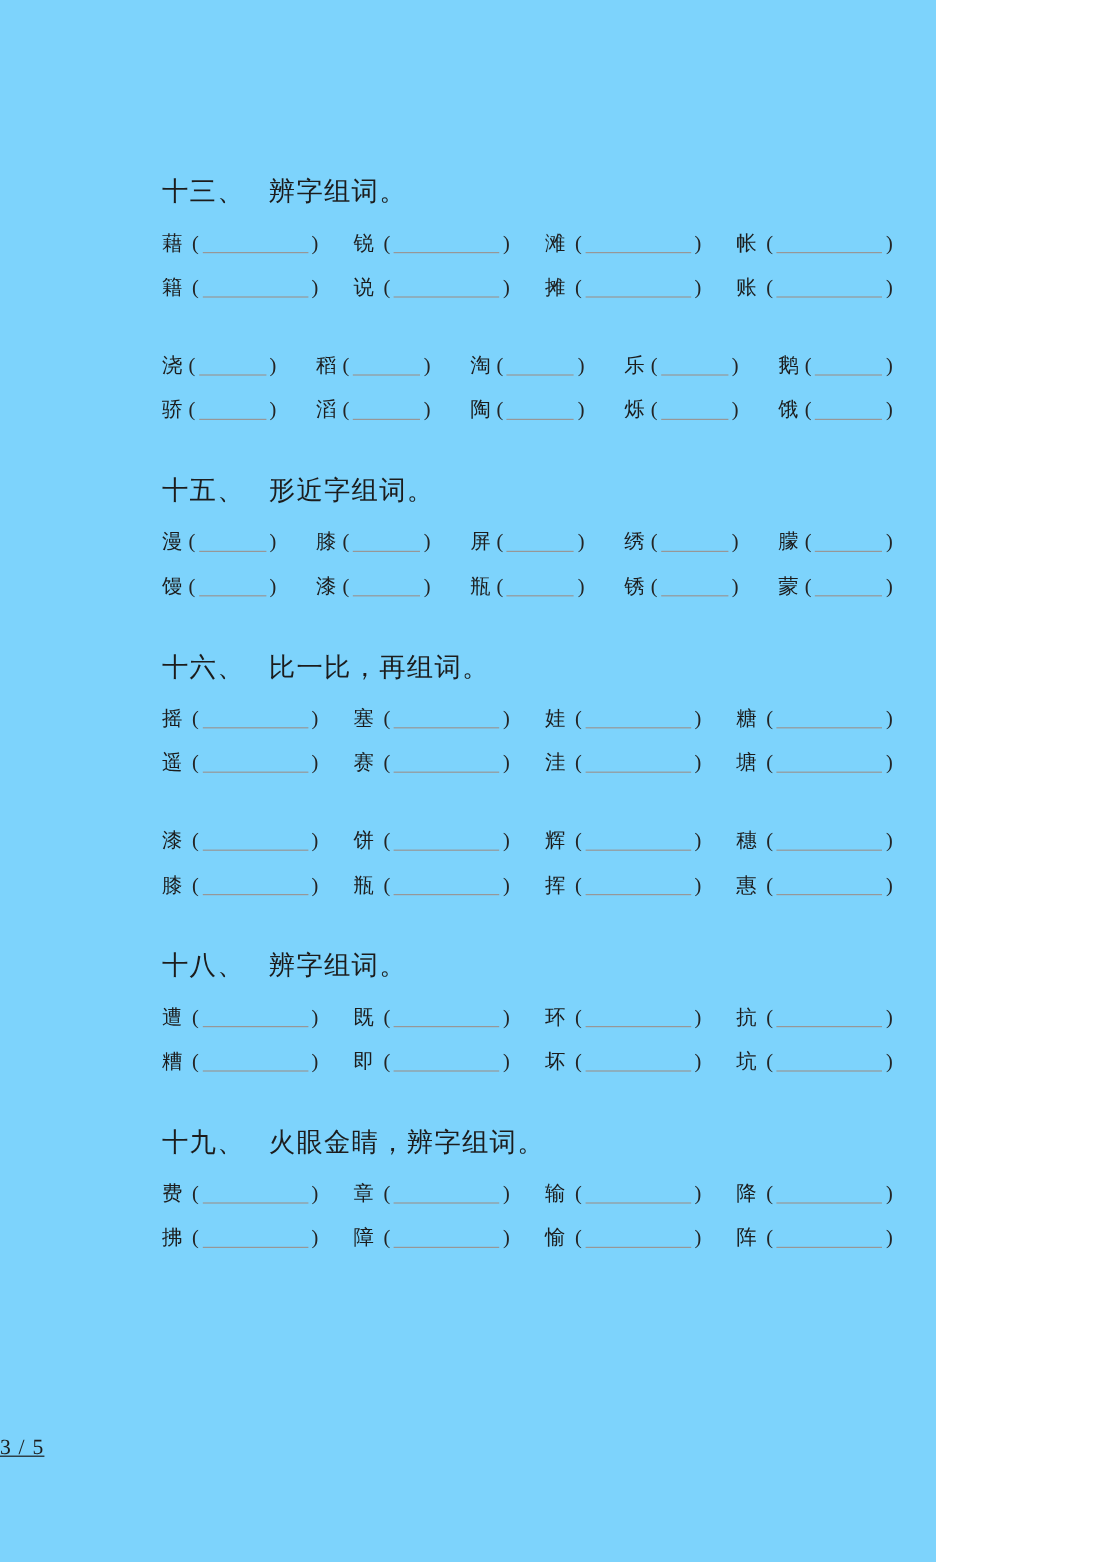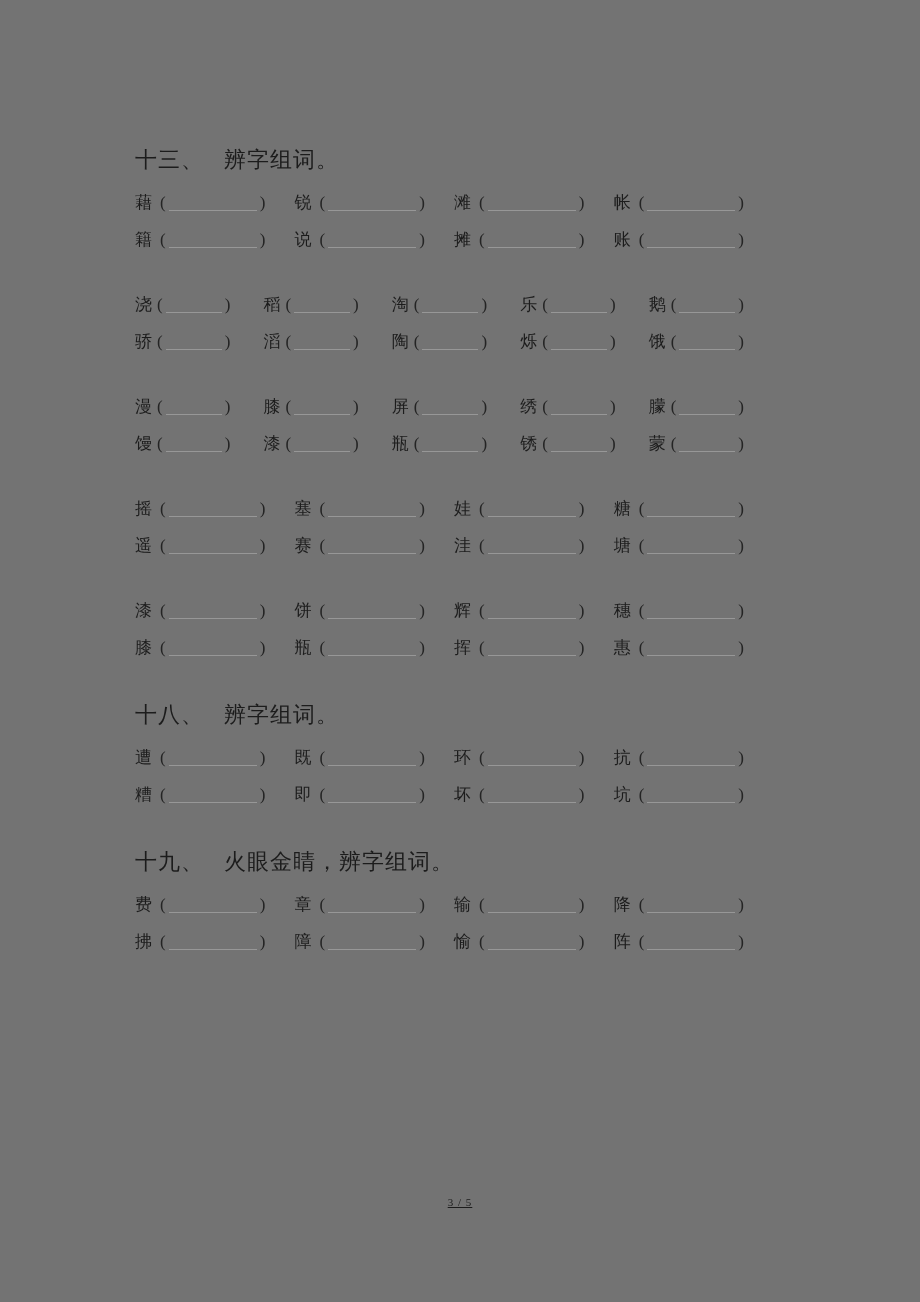--- a/index.html
+++ b/index.html
@@ -2,23 +2,23 @@
 <html><head>
 <meta charset="utf-8">
 <style>
   html, body {
     margin: 0;
     padding: 0;
     background: #ffffff;
   }
   .page {
     position: relative;
-    width: 920px;
+    width: 780px;
     height: 1302px;
-    background: #737373;
+    background: #7dd3fc;
     font-family: "Liberation Serif", "DejaVu Serif", serif;
     color: #1c1c1c;
     overflow: hidden;
   }
   .worksheet {
     position: absolute;
     top: 147px;
     left: 135px;
     width: 610px;
   }
@@ -54,22 +54,22 @@
     border-bottom: 1px solid #979797;
     margin: 0 2px 2px 2px;
   }
   .row.narrow .blank { width: 56px; }
   .row.narrow .char { margin-right: 4px; }
   .footer {
     position: absolute;
     top: 1196px;
     left: 0;
     width: 920px;
-    text-align: center;
-    font-size: 11px;
+    text-align: left;
+    font-size: 18px;
     color: #1c1c1c;
     letter-spacing: 1px;
     text-decoration: underline;
   }
 </style>
 </head>
 <body>
 
 <div class="page">
   <main class="worksheet">
@@ -188,20 +188,21 @@
           </span>
           <span class="cell">
             <span class="char">饿</span>
             <span class="paren">(</span>
             <span class="blank"></span>
             <span class="paren">)</span>
           </span>
         </div>
       </section>
       <section class="section">
+        <h2 class="heading"><span class="sec-num">十五、</span><span>形近字组词。</span></h2>
         <div class="row narrow">
           <span class="cell">
             <span class="char">漫</span>
             <span class="paren">(</span>
             <span class="blank"></span>
             <span class="paren">)</span>
           </span>
           <span class="cell">
             <span class="char">膝</span>
             <span class="paren">(</span>
@@ -254,20 +255,21 @@
           </span>
           <span class="cell">
             <span class="char">蒙</span>
             <span class="paren">(</span>
             <span class="blank"></span>
             <span class="paren">)</span>
           </span>
         </div>
       </section>
       <section class="section">
+        <h2 class="heading"><span class="sec-num">十六、</span><span>比一比，再组词。</span></h2>
         <div class="row">
           <span class="cell">
             <span class="char">摇</span>
             <span class="paren">(</span>
             <span class="blank"></span>
             <span class="paren">)</span>
           </span>
           <span class="cell">
             <span class="char">塞</span>
             <span class="paren">(</span>

